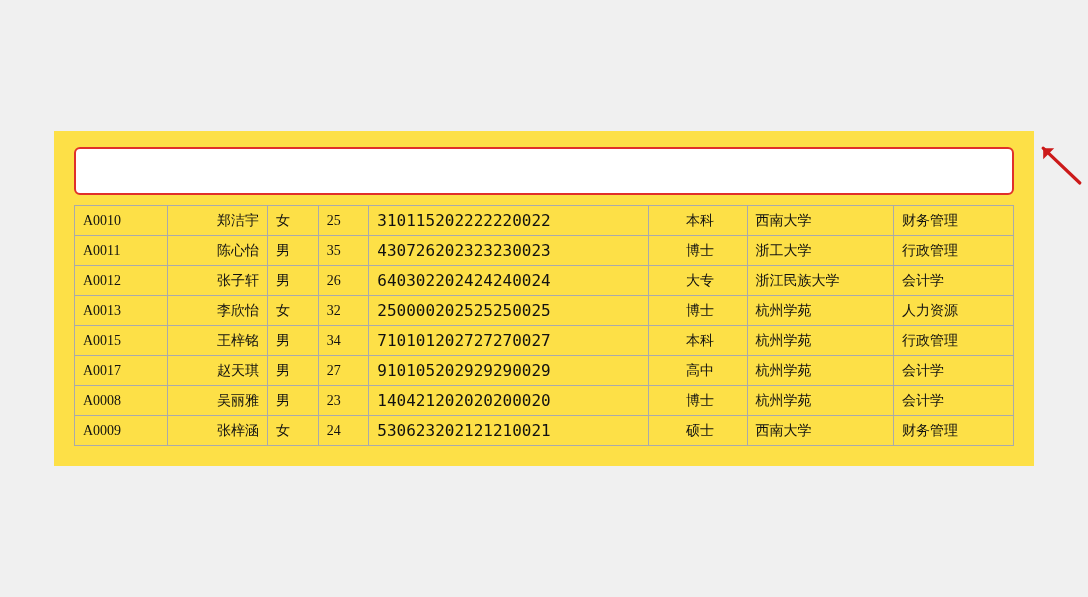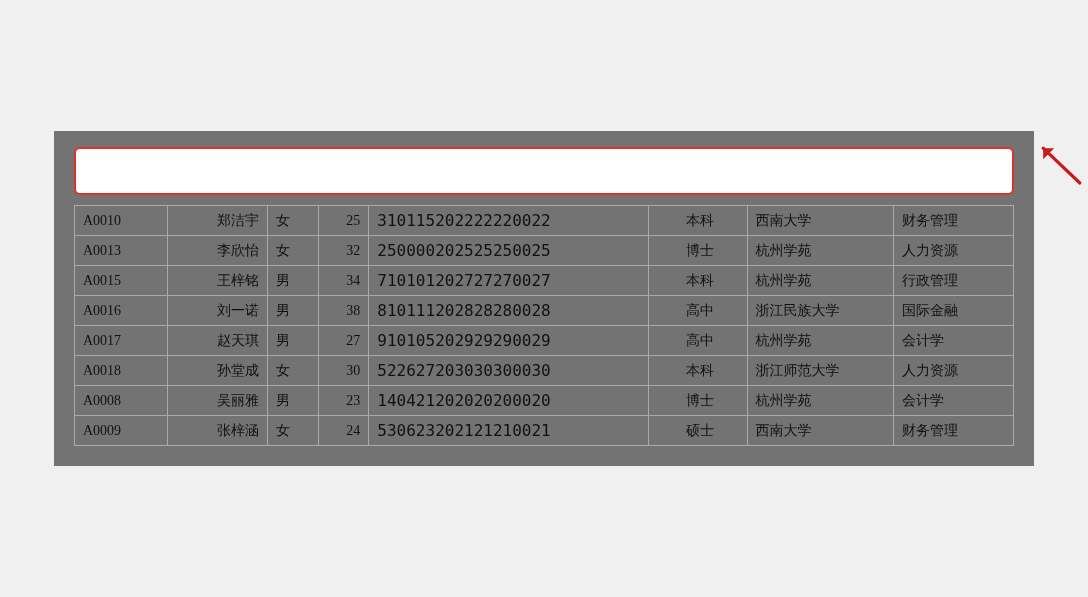--- a/index.html
+++ b/index.html
@@ -6,21 +6,21 @@
     body {
       background: #f0f0f0;
       display: flex;
       justify-content: center;
       align-items: center;
       width: 1088px;
       height: 597px;
       font-family: 'SimSun', 'STSong', serif;
     }
     .container {
-      background: #737373;
+      background: #fde047;
       width: 980px;
       padding: 16px 20px 20px 20px;
       position: relative;
     }
     .search-box {
       border: 2.5px solid #e0302a;
       border-radius: 6px;
       height: 48px;
       width: 100%;
       margin-bottom: 10px;
@@ -40,21 +40,21 @@
     }
     table td {
       border: 1px solid #aaa;
       padding: 5px 8px;
       white-space: nowrap;
       color: #111;
     }
     .col-id { width: 70px; }
     .col-name { width: 75px; text-align: right; }
     .col-gender { width: 38px; }
-    .col-age { width: 38px; text-align: right; }
+    .col-age { width: 38px; }
     .col-id-num { width: 210px; font-family: monospace; font-size: 16px; }
     .col-edu { width: 60px; padding-left: 37px; }
     .col-school { width: 110px; font-family: Liberation Serif, serif; }
     .col-major { width: 90px; }
   </style>
 </head>
 <body>
 
 <div class="container">
   <div class="search-box"></div>
@@ -70,68 +70,68 @@
           <td class="col-id">A0010</td>
           <td class="col-name">郑洁宇</td>
           <td class="col-gender">女</td>
           <td class="col-age">25</td>
           <td class="col-id-num">310115202222220022</td>
           <td class="col-edu">本科</td>
           <td class="col-school">西南大学</td>
           <td class="col-major">财务管理</td>
         </tr>
         <tr>
+          <td class="col-id">A0011</td>
+          <td class="col-name">陈心怡</td>
+          <td class="col-gender">男</td>
+          <td class="col-age">35</td>
+          <td class="col-id-num">430726202323230023</td>
+          <td class="col-edu">博士</td>
+          <td class="col-school">浙工大学</td>
+          <td class="col-major">行政管理</td>
+        </tr>
+        <tr>
+          <td class="col-id">A0012</td>
+          <td class="col-name">张子轩</td>
+          <td class="col-gender">男</td>
+          <td class="col-age">26</td>
+          <td class="col-id-num">640302202424240024</td>
+          <td class="col-edu">大专</td>
+          <td class="col-school">浙江民族大学</td>
+          <td class="col-major">会计学</td>
+        </tr>
+        <tr>
           <td class="col-id">A0013</td>
           <td class="col-name">李欣怡</td>
           <td class="col-gender">女</td>
           <td class="col-age">32</td>
           <td class="col-id-num">250000202525250025</td>
           <td class="col-edu">博士</td>
           <td class="col-school">杭州学苑</td>
           <td class="col-major">人力资源</td>
         </tr>
         <tr>
           <td class="col-id">A0015</td>
           <td class="col-name">王梓铭</td>
           <td class="col-gender">男</td>
           <td class="col-age">34</td>
           <td class="col-id-num">710101202727270027</td>
           <td class="col-edu">本科</td>
           <td class="col-school">杭州学苑</td>
           <td class="col-major">行政管理</td>
         </tr>
         <tr>
-          <td class="col-id">A0016</td>
-          <td class="col-name">刘一诺</td>
-          <td class="col-gender">男</td>
-          <td class="col-age">38</td>
-          <td class="col-id-num">810111202828280028</td>
-          <td class="col-edu">高中</td>
-          <td class="col-school">浙江民族大学</td>
-          <td class="col-major">国际金融</td>
-        </tr>
-        <tr>
           <td class="col-id">A0017</td>
           <td class="col-name">赵天琪</td>
           <td class="col-gender">男</td>
           <td class="col-age">27</td>
           <td class="col-id-num">910105202929290029</td>
           <td class="col-edu">高中</td>
           <td class="col-school">杭州学苑</td>
           <td class="col-major">会计学</td>
-        </tr>
-        <tr>
-          <td class="col-id">A0018</td>
-          <td class="col-name">孙堂成</td>
-          <td class="col-gender">女</td>
-          <td class="col-age">30</td>
-          <td class="col-id-num">522627203030300030</td>
-          <td class="col-edu">本科</td>
-          <td class="col-school">浙江师范大学</td>
-          <td class="col-major">人力资源</td>
         </tr>
         <tr>
           <td class="col-id">A0008</td>
           <td class="col-name">吴丽雅</td>
           <td class="col-gender">男</td>
           <td class="col-age">23</td>
           <td class="col-id-num">140421202020200020</td>
           <td class="col-edu">博士</td>
           <td class="col-school">杭州学苑</td>
           <td class="col-major">会计学</td>

